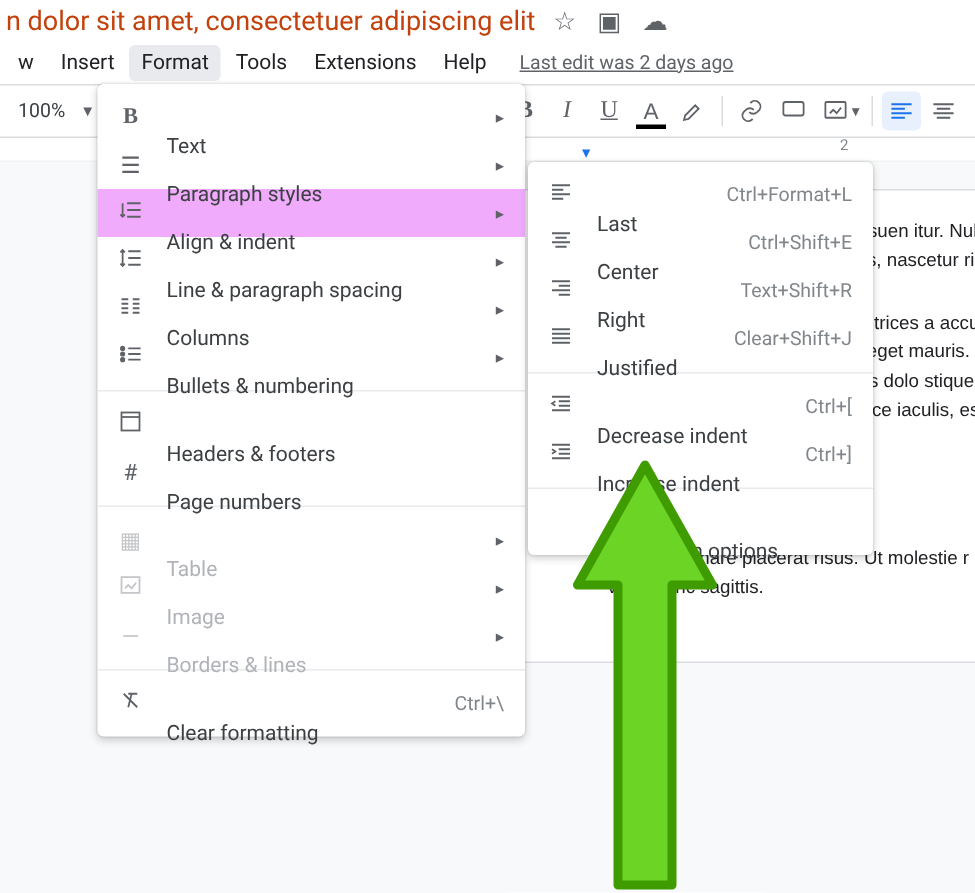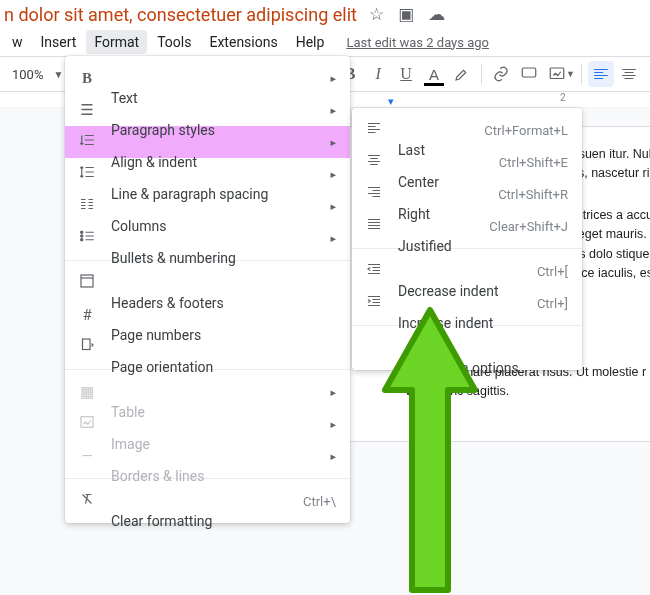--- a/index.html
+++ b/index.html
@@ -211,29 +211,20 @@
           <rect x="4" y="4" width="16" height="16"></rect>
           <path d="M4 8h16"></path>
         </svg>
     </span>
     <span class="mi-label">Headers &amp; footers</span>
   </div>
   <div class="menu-row">
     <span class="mi-icon">#</span>
     <span class="mi-label">Page numbers</span>
   </div>
-  <div class="menu-row">
-    <span class="mi-icon">
-      <svg class="icon" viewBox="0 0 24 24">
-          <rect x="6" y="4" width="10" height="14"></rect>
-          <path d="M18 10l2 2-2 2"></path>
-        </svg>
-    </span>
-    <span class="mi-label">Page orientation</span>
-  </div>
   <div class="menu-sep"></div>
   <div class="menu-row disabled">
     <span class="mi-icon">▦</span>
     <span class="mi-label">Table</span>
     <span class="mi-arrow">▸</span>
   </div>
   <div class="menu-row disabled">
     <span class="mi-icon">
       <svg class="icon" viewBox="0 0 24 24">
           <rect x="4" y="5" width="16" height="14"></rect>
@@ -273,21 +264,21 @@
           <path d="M4 6h16M7 10h10M4 14h16M7 18h10"></path>
         </svg></span>
     <span class="mi-label">Center</span>
     <span class="mi-short">Ctrl+Shift+E</span>
   </div>
   <div class="menu-row">
     <span class="mi-icon"><svg class="icon" viewBox="0 0 24 24">
           <path d="M4 6h16M10 10h10M4 14h16M10 18h10"></path>
         </svg></span>
     <span class="mi-label">Right</span>
-    <span class="mi-short">Ctrl+Shift+R</span>
+    <span class="mi-short">Text+Shift+R</span>
   </div>
   <div class="menu-row">
     <span class="mi-icon"><svg class="icon" viewBox="0 0 24 24">
           <path d="M4 6h16M4 10h16M4 14h16M4 18h16"></path>
         </svg></span>
     <span class="mi-label">Justified</span>
     <span class="mi-short">Clear+Shift+J</span>
   </div>
   <div class="menu-sep"></div>
   <div class="menu-row">

